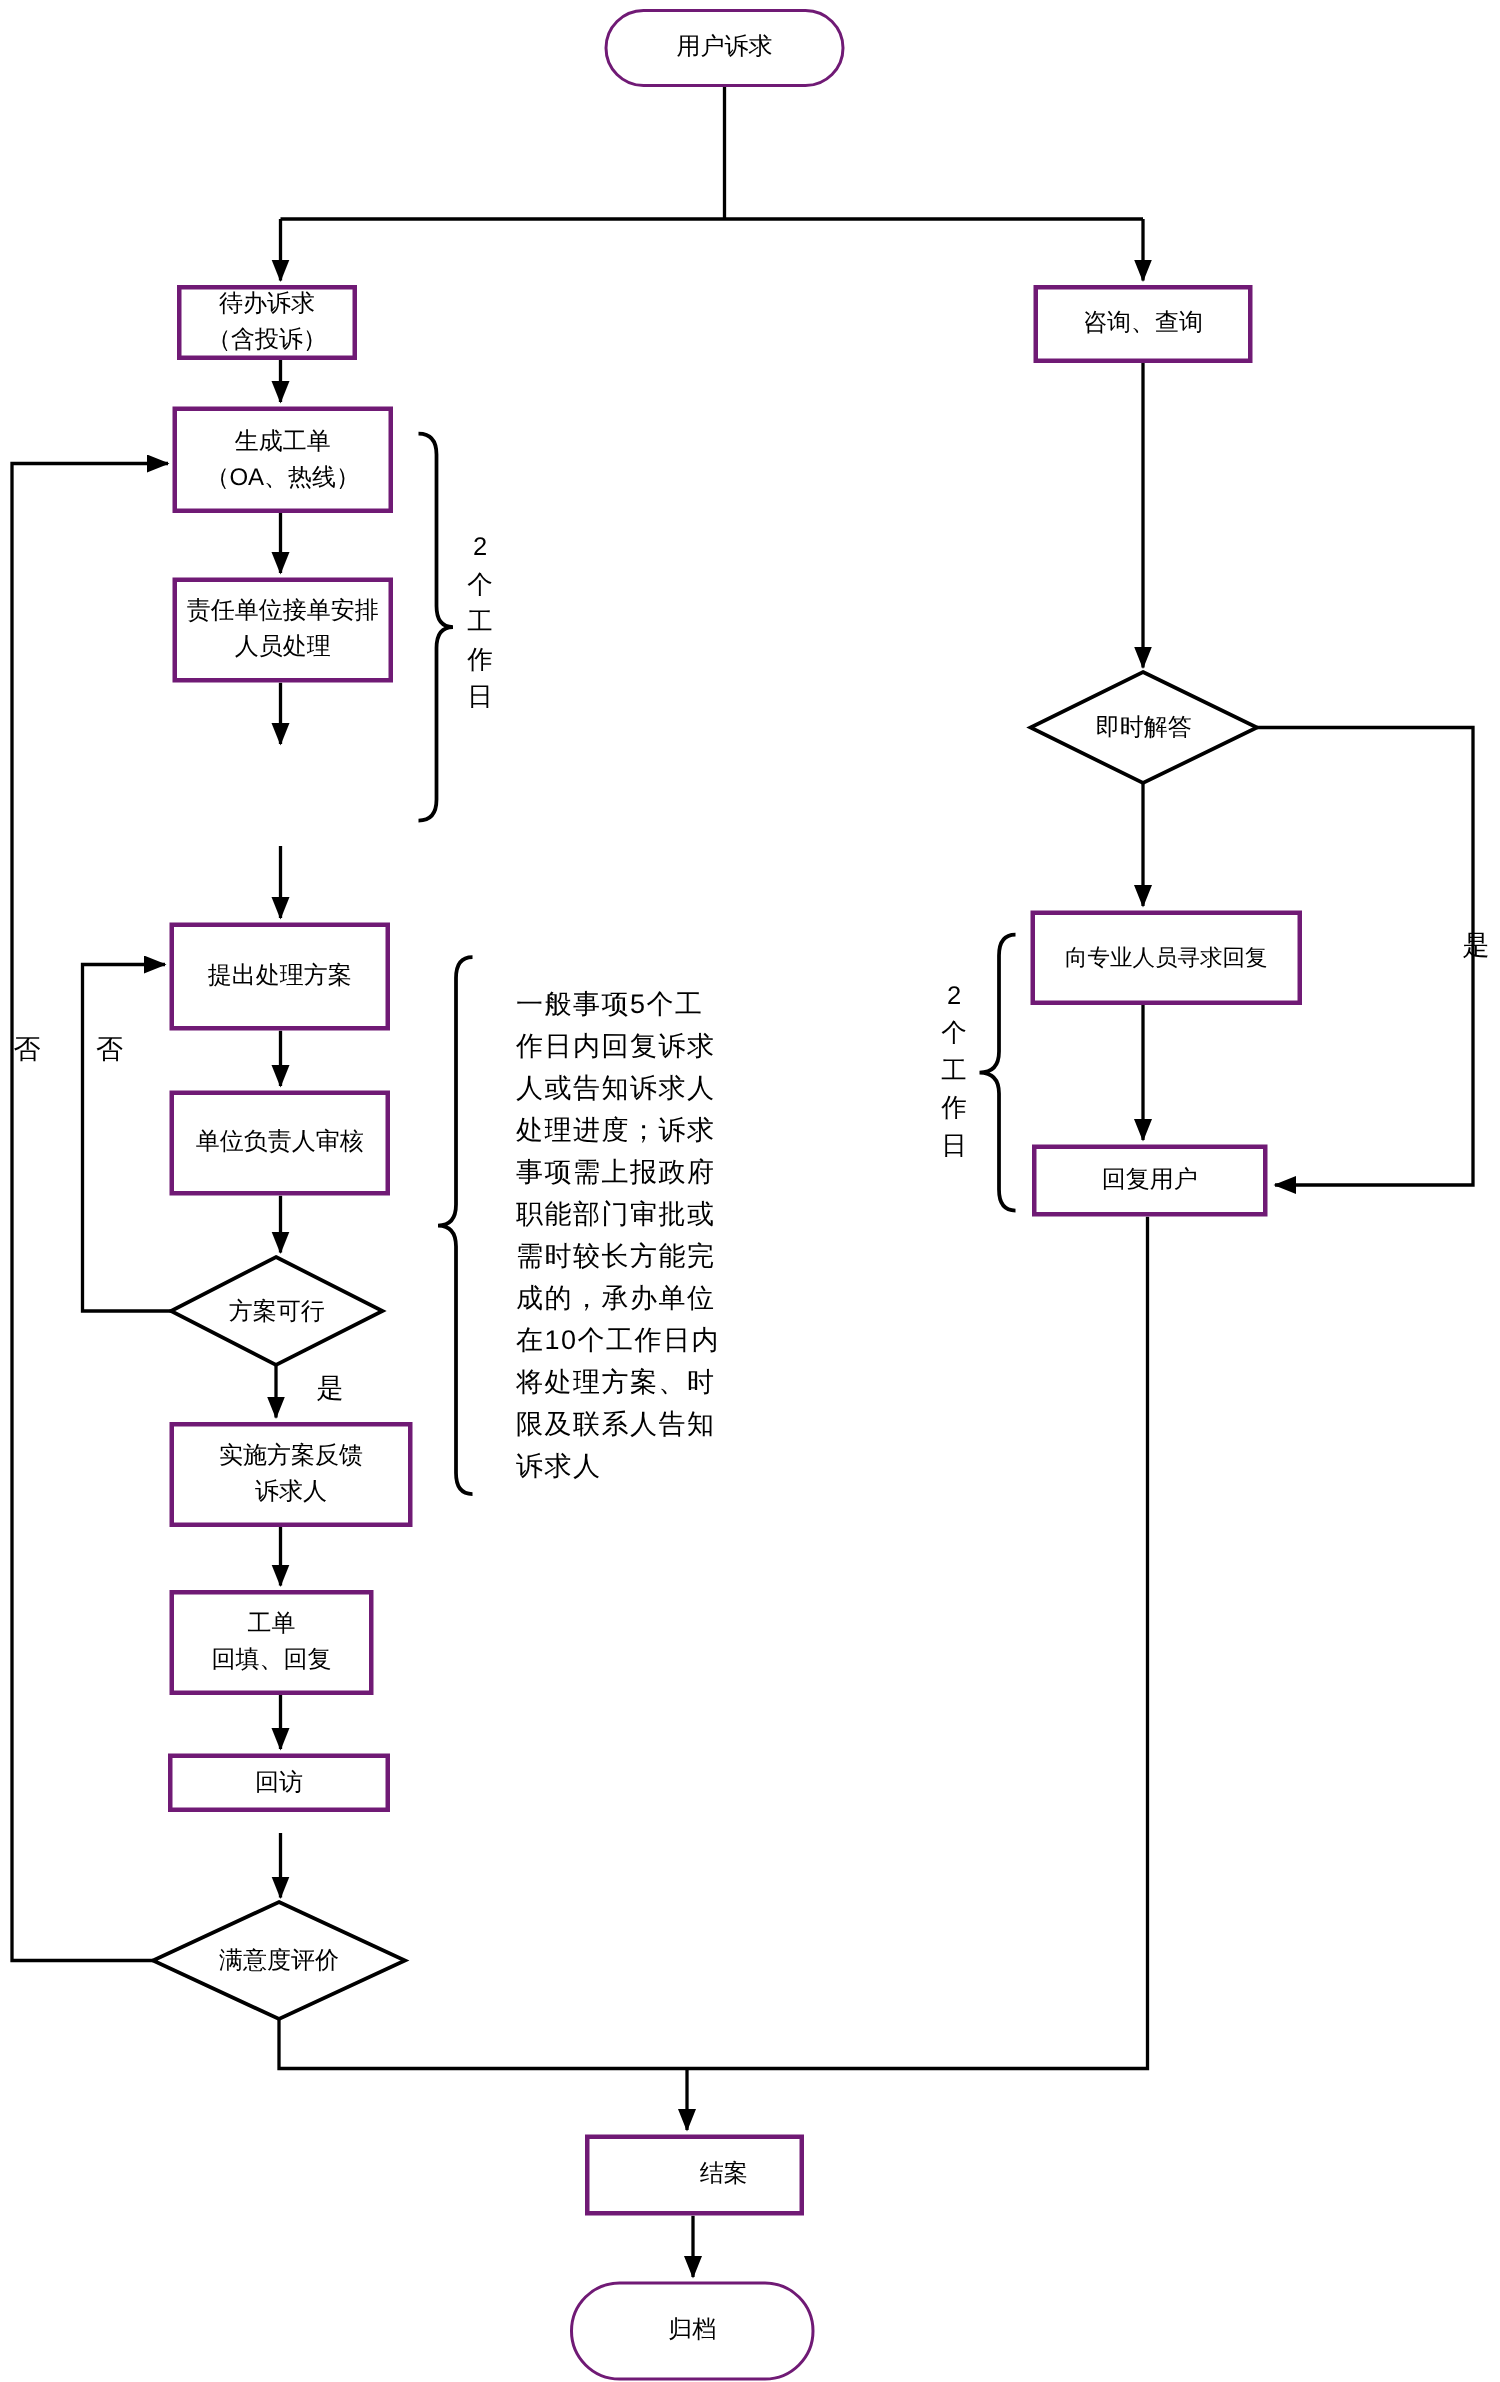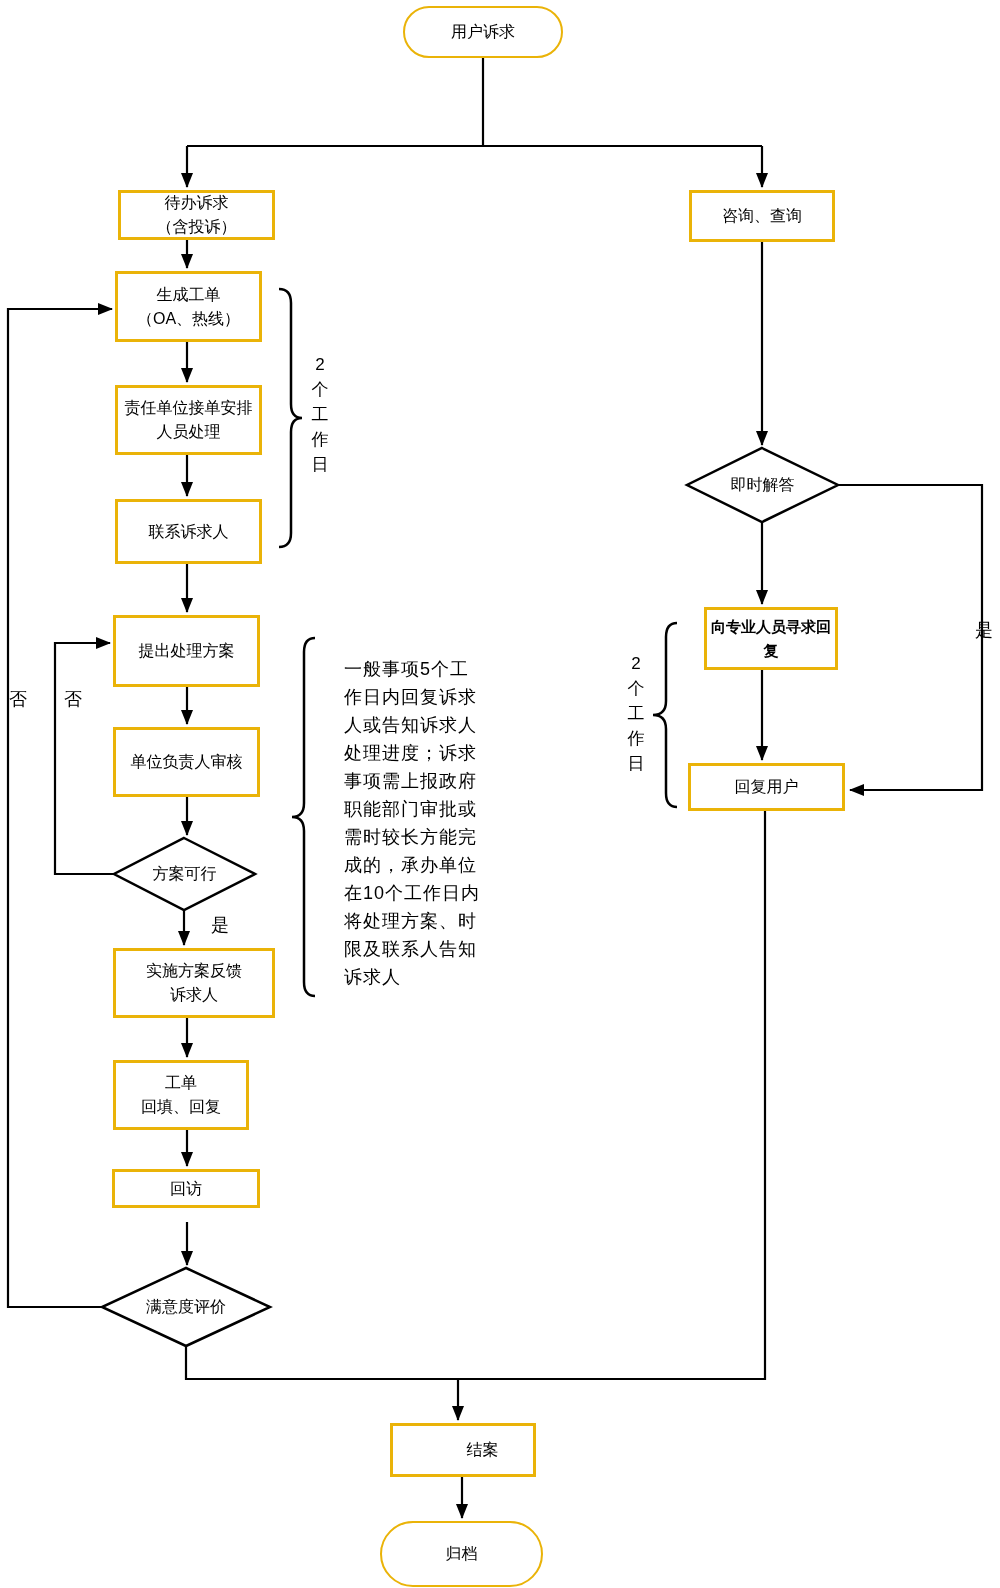--- a/index.html
+++ b/index.html
@@ -3,21 +3,21 @@
 <meta charset="utf-8">
 <style>
   html,body{margin:0;padding:0;background:#fff;}
   #canvas{
     position:relative;width:1000px;height:1588px;background:#fff;
     font-family:"Liberation Sans","DejaVu Sans",sans-serif;color:#000;
     overflow:hidden;
   }
   #wires{position:absolute;left:0;top:0;width:1000px;height:1588px;}
   .box{
-    position:absolute;box-sizing:border-box;border:3px solid #eab308;background:#fff;
+    position:absolute;box-sizing:border-box;border:3px solid #701a75;background:#fff;
     display:flex;align-items:center;justify-content:center;text-align:center;
     font-size:16px;line-height:24px;white-space:pre-line;z-index:2;
   }
   .term{border-width:2.5px;}
   .dlabel{
     position:absolute;display:flex;align-items:center;justify-content:center;
     text-align:center;font-size:16px;z-index:2;background:transparent;
   }
   .slabel{position:absolute;font-size:18px;line-height:20px;z-index:2;}
   .vtext{
@@ -78,37 +78,36 @@
     <g stroke="#000" stroke-width="2.5" fill="none">
       <path d="M279,289 Q291,289 291,303 L291,404 Q291,418 302,418 Q291,418 291,432 L291,533 Q291,547 279,547"></path>
       <path d="M677,623 Q666,623 666,637 L666,701 Q666,715 653,715 Q666,715 666,729 L666,793 Q666,807 677,807"></path>
       <path d="M315,638 Q304,638 304,652 L304,803 Q304,817 292,817 Q304,817 304,831 L304,982 Q304,996 315,996"></path>
     </g>
   </svg>
 
   <div class="box term" style="left:403px;top:6px;width:160px;height:52px;border-radius:26px;">用户诉求</div>
   <div class="box term" style="left:380px;top:1521px;width:163px;height:66px;border-radius:33px;">归档</div>
 
-  <div class="box" style="left:118px;top:190px;width:157px;height:50px;">待办诉求
+  <div class="box" style="left:118px;top:190px;width:120px;height:50px;">待办诉求
 （含投诉）</div>
   <div class="box" style="left:115px;top:271px;width:147px;height:71px;">生成工单
 （OA、热线）</div>
   <div class="box" style="left:115px;top:385px;width:147px;height:70px;">责任单位接单安排
 人员处理</div>
-  <div class="box" style="left:115px;top:499px;width:147px;height:65px;">联系诉求人</div>
   <div class="box" style="left:113px;top:615px;width:147px;height:72px;">提出处理方案</div>
   <div class="box" style="left:113px;top:727px;width:147px;height:70px;">单位负责人审核</div>
   <div class="box" style="left:113px;top:948px;width:162px;height:70px;">实施方案反馈
 诉求人</div>
   <div class="box" style="left:113px;top:1060px;width:136px;height:70px;">工单
 回填、回复</div>
   <div class="box" style="left:112px;top:1169px;width:148px;height:39px;">回访</div>
 
   <div class="box" style="left:689px;top:190px;width:146px;height:52px;">咨询、查询</div>
-  <div class="box" style="left:704px;top:607px;width:134px;height:63px;font-size:15px;font-weight:bold;">向专业人员寻求回复</div>
+  <div class="box" style="left:687px;top:607px;width:181px;height:63px;font-size:15px;">向专业人员寻求回复</div>
   <div class="box" style="left:688px;top:763px;width:157px;height:48px;">回复用户</div>
 
   <div class="box" style="left:390px;top:1423px;width:146px;height:54px;padding-left:39px;">结案</div>
 
   <div class="dlabel" style="left:114px;top:838px;width:141px;height:72px;">方案可行</div>
   <div class="dlabel" style="left:102px;top:1268px;width:168px;height:78px;">满意度评价</div>
   <div class="dlabel" style="left:687px;top:448px;width:151px;height:74px;">即时解答</div>
 
   <div class="slabel" style="left:211px;top:915px;">是</div>
   <div class="slabel" style="left:975px;top:620px;">是</div>

